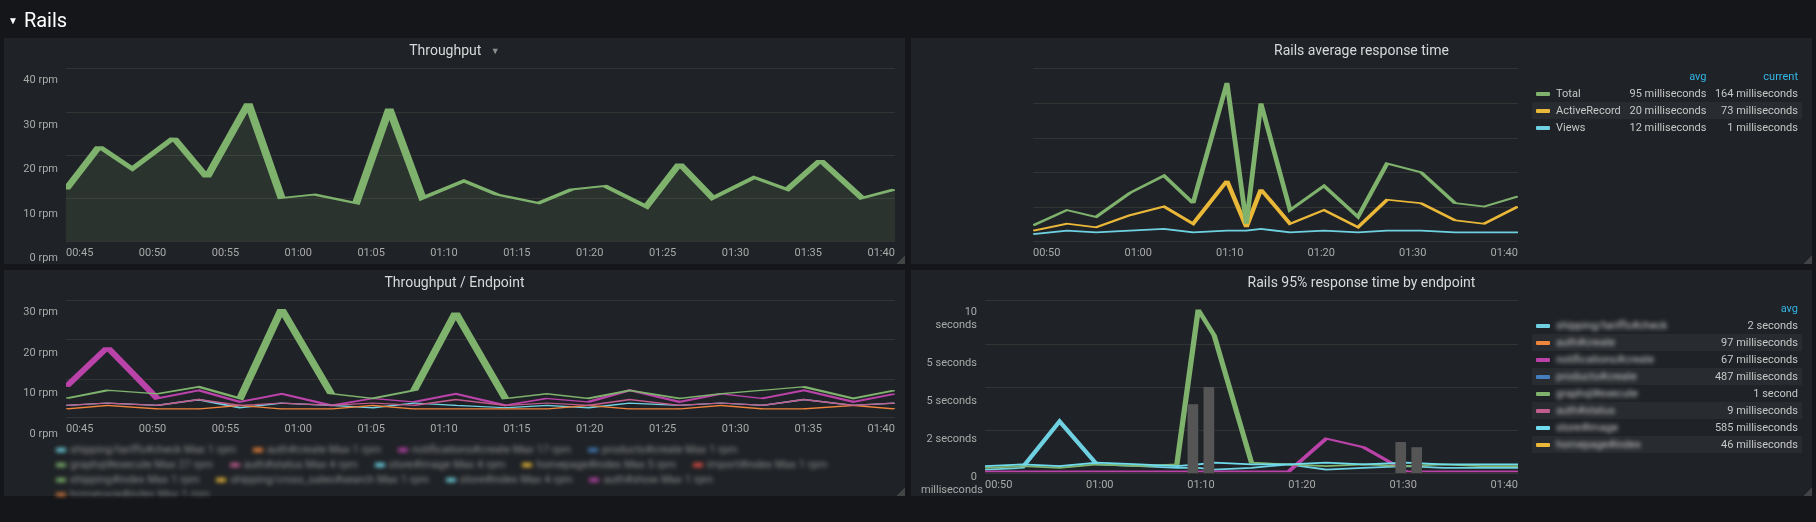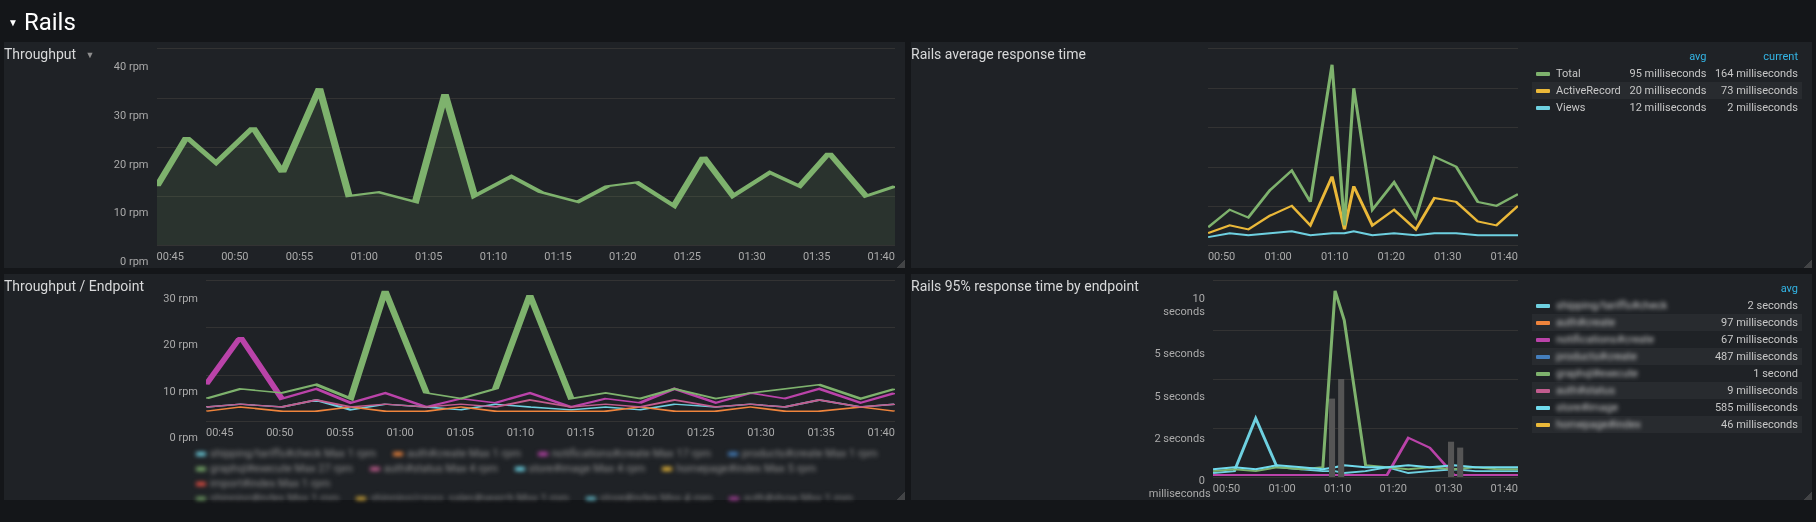--- a/index.html
+++ b/index.html
@@ -6,29 +6,29 @@
     --bg:#141619; --panel:#1f2226; --panel-title:#d8d9da; --text:#c7c7c7;
     --text-dim:#8e8e8e; --border:#2c2f32; --grid:#333; --axis:#aaa;
     --green:#7EB26D; --yellow:#EAB839; --cyan:#6ED0E0; --orange:#EF843C;
     --red:#E24D42; --purple:#BA43A9; --blue:#447EBC; --magenta:#C15C8E;
     --teal:#70DBED;
   }
   html,body{margin:0;padding:0;background:var(--bg);font-family:Roboto,"Helvetica Neue",Arial,sans-serif;color:var(--text);font-size:12px;}
   .page{width:1816px;height:522px;box-sizing:border-box;padding:4px 4px 0 4px;}
   .row-title{display:flex;align-items:center;gap:6px;padding:4px 4px 6px 4px;cursor:pointer;}
   .row-title .chev{font-size:10px;color:#fff;}
-  .row-title .label{font-size:24px;font-weight:400;color:#fff;}
+  .row-title .label{font-size:20px;font-weight:400;color:#fff;}
   .grid{display:flex;gap:6px;}
-  .panel{background:var(--panel);height:226px;flex:1;position:relative;display:flex;flex-direction:row;min-width:0;}
+  .panel{background:var(--panel);height:226px;flex:1;position:relative;display:flex;flex-direction:column;min-width:0;}
   .panel-title{text-align:center;font-size:14px;color:var(--panel-title);padding:4px 0;position:relative;}
   .panel-title .dd{font-size:9px;color:#8e8e8e;margin-left:6px;position:relative;top:-1px;}
   .panel-body{flex:1;display:flex;position:relative;min-height:0;}
   .chart{flex:1;position:relative;display:flex;flex-direction:column;}
   .plot{flex:1;position:relative;margin:6px 10px 0 10px;}
-  .yaxis{position:absolute;left:0;top:12px;bottom:0;width:48px;display:flex;flex-direction:column;justify-content:space-between;text-align:right;font-size:11px;color:var(--axis);}
+  .yaxis{position:absolute;left:0;top:5px;bottom:0;width:48px;display:flex;flex-direction:column;justify-content:space-between;text-align:right;font-size:11px;color:var(--axis);}
   .yaxis span{padding-right:4px;}
   .yaxis.wide{width:110px;}
   .yaxis.med{width:60px;}
   .plot-area{position:absolute;left:52px;right:0;top:0;bottom:22px;border-top:1px solid var(--grid);border-bottom:1px solid var(--grid);overflow:hidden;}
   .plot-area.wide{left:112px;}
   .plot-area.med{left:64px;}
   .gridlines{position:absolute;inset:0;}
   .gridlines div{position:absolute;left:0;right:0;border-top:1px solid var(--grid);}
   .xaxis{position:absolute;left:52px;right:0;bottom:0;height:18px;display:flex;justify-content:space-between;font-size:11px;color:var(--axis);}
   .xaxis.wide{left:112px;}
@@ -151,21 +151,21 @@
                   <td class="num">164 milliseconds</td>
                 </tr>
             <tr class="alt">
                   <td><span class="swatch" style="background:#EAB839"></span><span class="name">ActiveRecord</span></td>
                   <td class="num">20 milliseconds</td>
                   <td class="num">73 milliseconds</td>
                 </tr>
             <tr>
                   <td><span class="swatch" style="background:#6ED0E0"></span><span class="name">Views</span></td>
                   <td class="num">12 milliseconds</td>
-                  <td class="num">2 milliseconds</td>
+                  <td class="num">1 milliseconds</td>
                 </tr>
           </tbody>
             </table>
         </div>
       </div>
       <div class="resize"></div>
     </div>
   </div>
 
   <div class="grid" style="margin-top:6px;">

